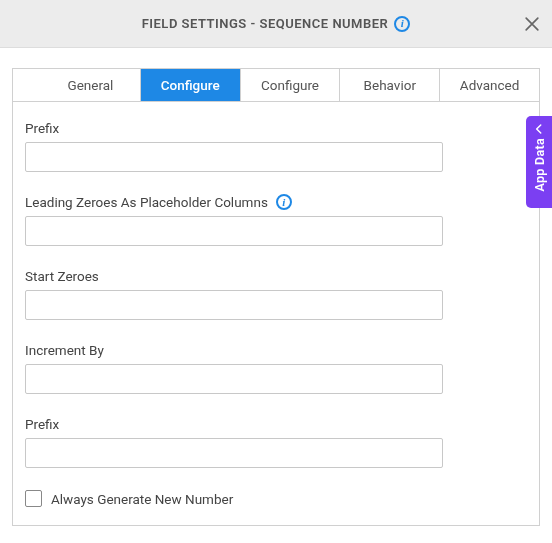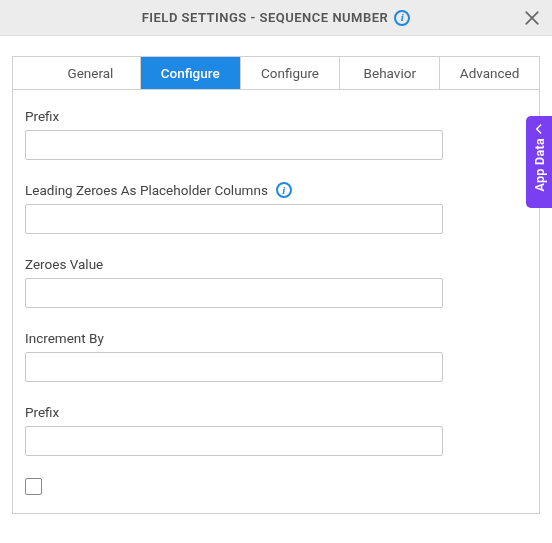--- a/index.html
+++ b/index.html
@@ -7,21 +7,21 @@
     font-family: -apple-system, BlinkMacSystemFont, "Segoe UI", Roboto, Arial, sans-serif;
     font-size: 14px;
     color: #4a4a4a;
     background: #fff;
     width: 552px;
     height: 543px;
     overflow: hidden;
     position: relative;
   }
   .header {
-    height: 36px;
+    height: 48px;
     background: #ececec;
     border-bottom: 1px solid #ddd;
     display: flex;
     align-items: center;
     justify-content: center;
     position: relative;
   }
   .header-title {
     font-size: 13px;
     font-weight: 600;
@@ -185,36 +185,37 @@
 
   <div class="field-group">
     <div class="field-label">
       <span>Leading Zeroes As Placeholder Columns</span>
       <span class="info-circle" style="margin-left:8px;"></span>
     </div>
     <input class="field-input" type="text" value="" style="">
   </div>
 
   <div class="field-group">
-    <div class="field-label">Zeroes Value</div>
+    <div class="field-label">Start Zeroes</div>
     <input class="field-input" type="text" value="" style="">
   </div>
 
   <div class="field-group">
     <div class="field-label">Increment By</div>
     <input class="field-input" type="text" value="" style="">
   </div>
 
   <div class="field-group">
     <div class="field-label">Prefix</div>
     <input class="field-input" type="text" value="" style="">
   </div>
 
   <div class="checkbox-row">
     <div class="checkbox-box"></div>
+    <span class="checkbox-label">Always Generate New Number</span>
   </div>
 
 </section>
 
 <div class="side-handle">
   <svg class="side-chevron" viewBox="0 0 24 24">
     <path d="M15 5 L8 12 L15 19" stroke="#fff" stroke-width="2.5" fill="none" stroke-linecap="round" stroke-linejoin="round"></path>
   </svg>
   <span class="side-label">App Data</span>
 </div>

